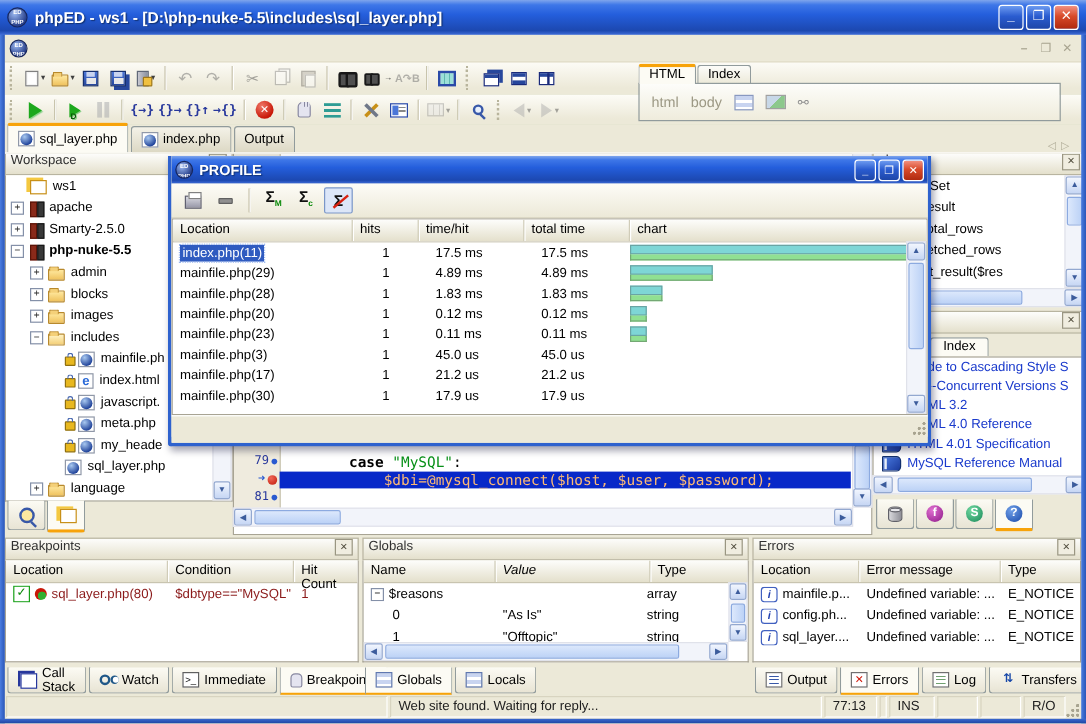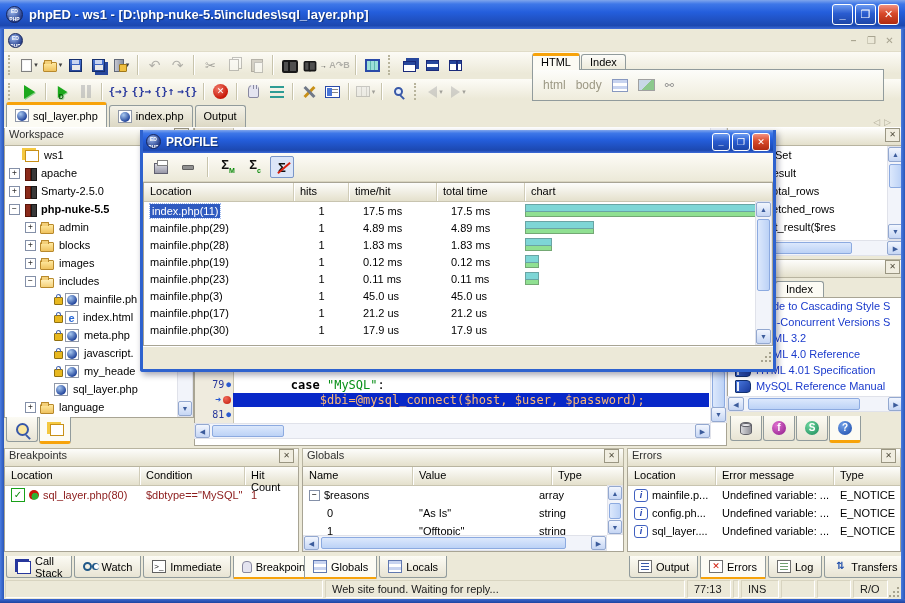--- a/index.html
+++ b/index.html
@@ -469,27 +469,27 @@
         <div class="trow" style="padding-left:36px">
           <span style="width:13px;flex:none;"></span>
           <span class="tlock"></span>
           <span class="ic ic-htmlfile">e</span>
           <span class="tlabel ">index.html</span>
         </div>
         <div class="trow" style="padding-left:36px">
           <span style="width:13px;flex:none;"></span>
           <span class="tlock"></span>
           <span class="ic ic-phpfile"></span>
-          <span class="tlabel ">meta.php</span>
+          <span class="tlabel ">javascript.</span>
         </div>
         <div class="trow" style="padding-left:36px">
           <span style="width:13px;flex:none;"></span>
           <span class="tlock"></span>
           <span class="ic ic-phpfile"></span>
-          <span class="tlabel ">javascript.</span>
+          <span class="tlabel ">meta.php</span>
         </div>
         <div class="trow" style="padding-left:36px">
           <span style="width:13px;flex:none;"></span>
           <span class="tlock"></span>
           <span class="ic ic-phpfile"></span>
           <span class="tlabel ">my_heade</span>
         </div>
         <div class="trow" style="padding-left:36px">
           <span style="width:13px;flex:none;"></span>
           <span class="ic ic-phpfile"></span>
@@ -702,21 +702,21 @@
     <div class="c-loc"><span class="">mainfile.php(28)</span></div>
     <div class="c-hits">1</div>
     <div class="c-th">1.83 ms</div>
     <div class="c-tt">1.83 ms</div>
     <div class="c-chart bars">
               <div class="bar1" style="width:11%;"></div>
               <div class="bar2" style="width:11%;"></div>
             </div>
           </div>
           <div class="prow">
-    <div class="c-loc"><span class="">mainfile.php(19)</span></div>
+    <div class="c-loc"><span class="">mainfile.php(20)</span></div>
     <div class="c-hits">1</div>
     <div class="c-th">0.12 ms</div>
     <div class="c-tt">0.12 ms</div>
     <div class="c-chart bars">
               <div class="bar1" style="width:1%;"></div>
               <div class="bar2" style="width:1%;"></div>
             </div>
           </div>
           <div class="prow">
     <div class="c-loc"><span class="">mainfile.php(23)</span></div>
@@ -808,21 +808,21 @@
   </div>
 
   <div class="bpanel" style="left:298px;width:322px;">
     <div class="panelhdr">
         <span>Globals</span>
       <span class="x">✕</span>
       </div>
     <div class="grid">
       <div class="gcols">
         <div style="width:110px;">Name</div>
-        <div style="width:139px;">Value</div>
+        <div style="width:129px;font-style:italic;">Value</div>
         <div style="flex:1;border-right:none;">Type</div>
       </div>
       <div id="g-rows">
           <div class="grow">
    <div style="width:110px;display:flex;align-items:center;padding-left:6px;">
      <span class="gexp">−</span>
      <span>$reasons</span>
             </div>
    <div style="width:120px;"></div>
    <div style="flex:1;">array</div>

